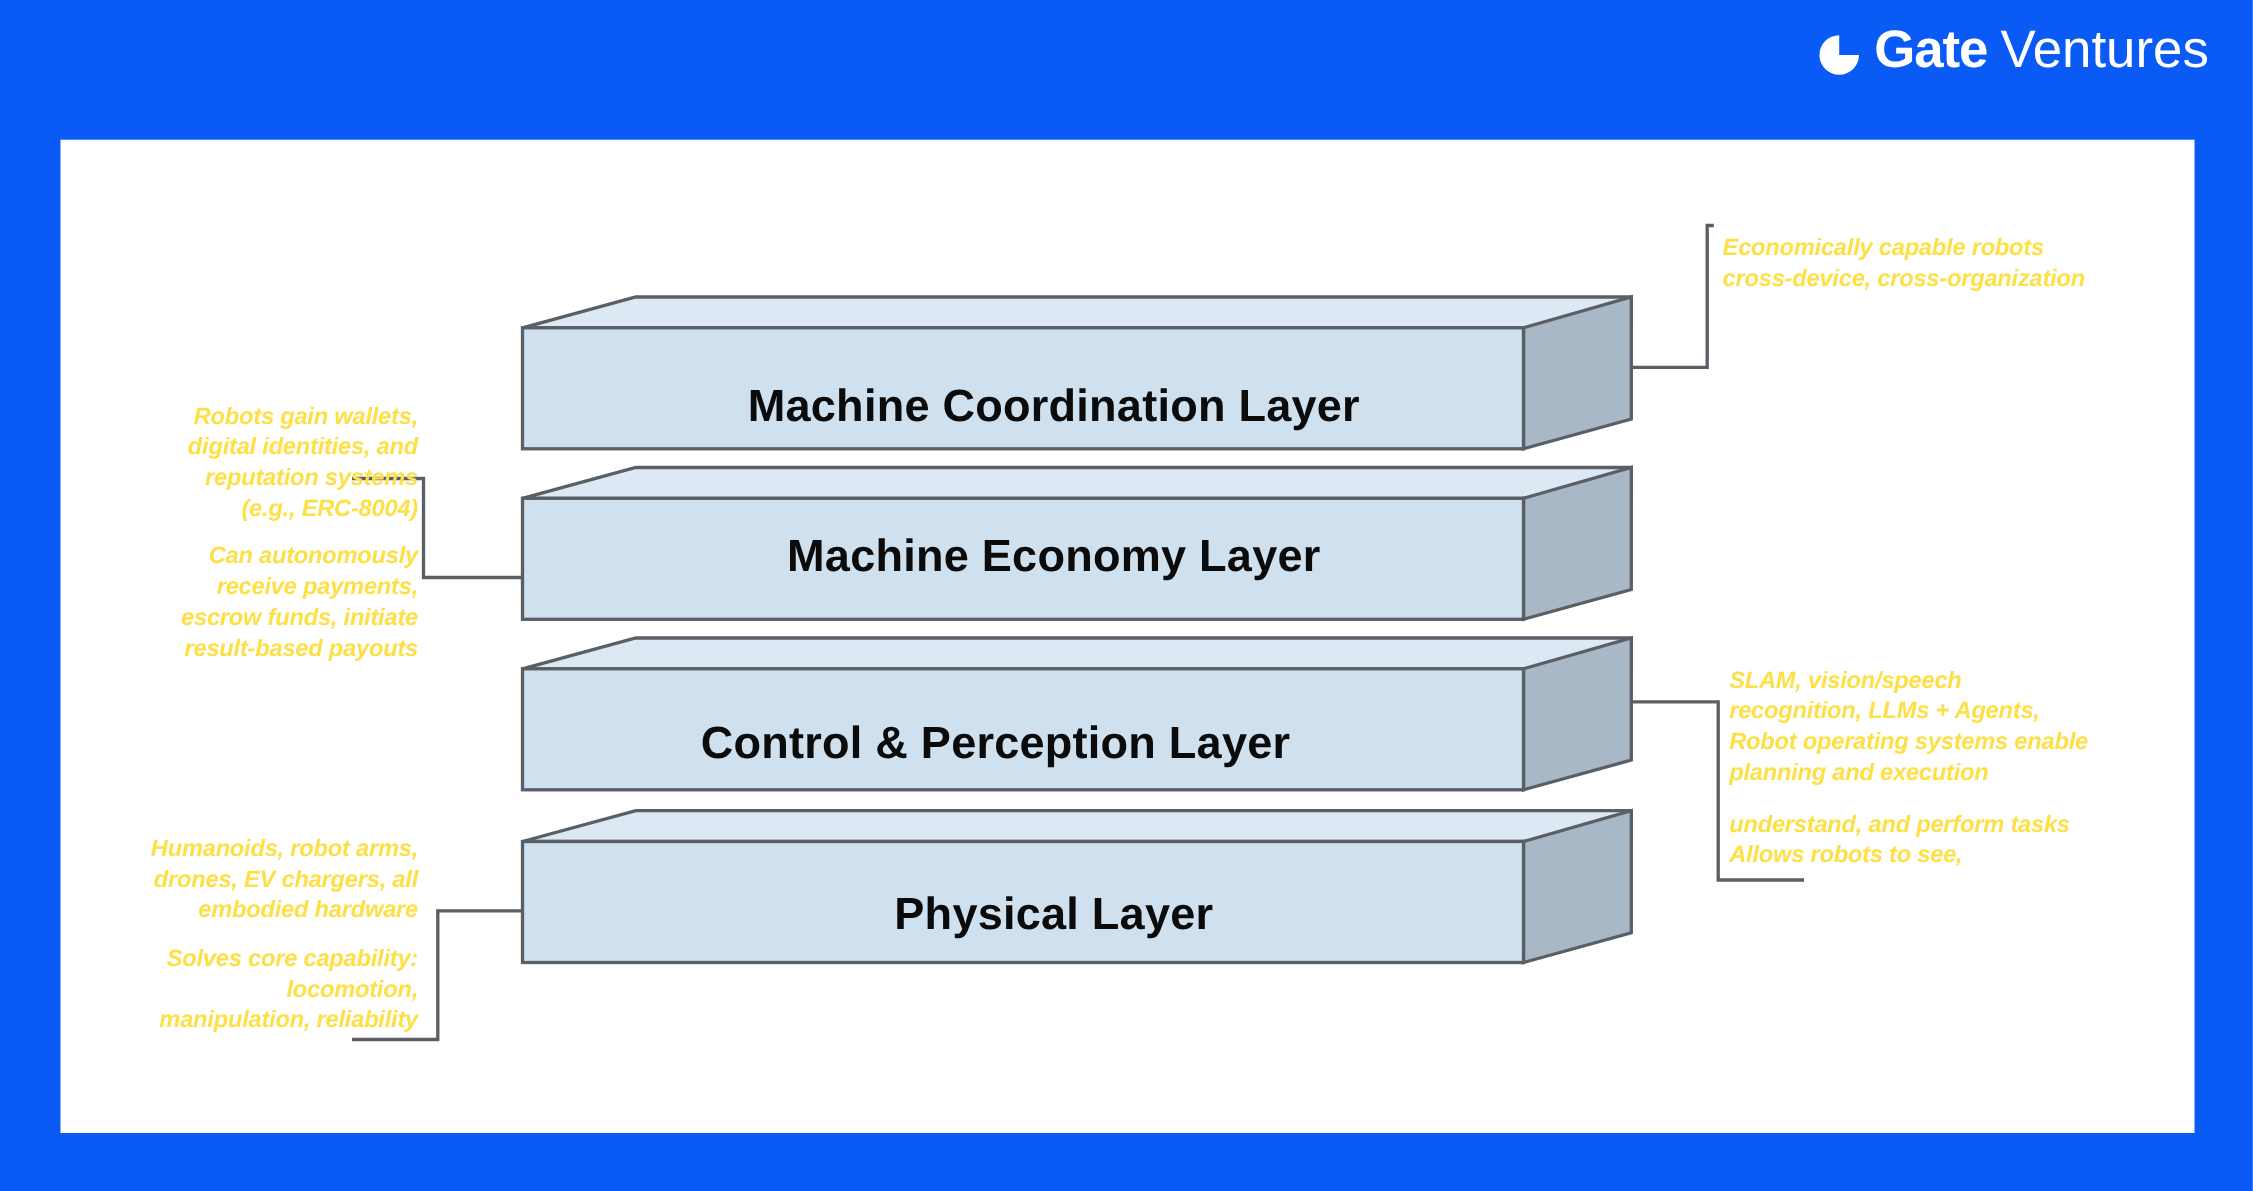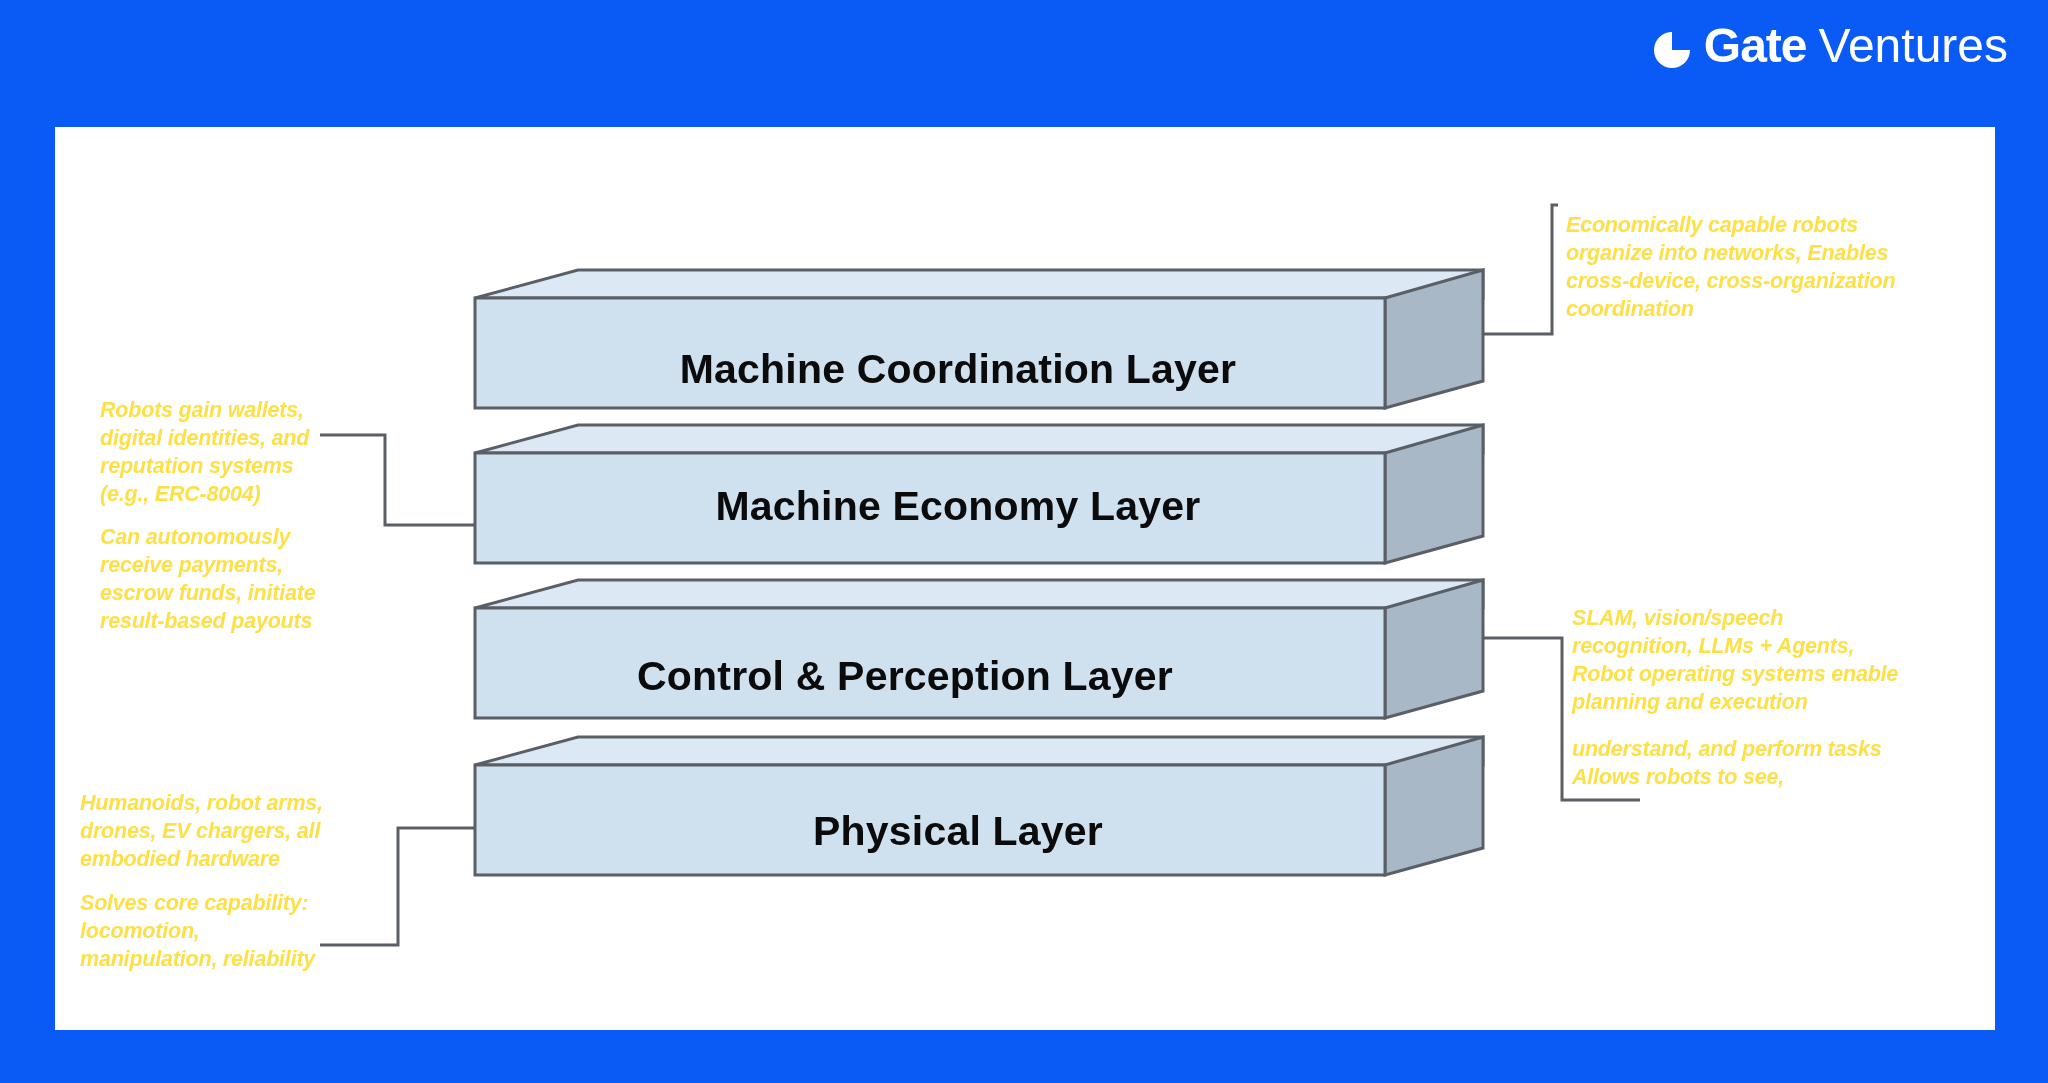--- a/index.html
+++ b/index.html
@@ -48,21 +48,21 @@
   .note{
     position:absolute;
     font-size:21.5px;
     font-weight:700;
     font-style:italic;
     line-height:1.30;
     color:#fde047;
     letter-spacing:-.2px;
   }
   .note.right{text-align:left;}
-  .note.left{margin-top:32px;}
+  .note.left{text-align:right;}
 </style>
 </head>
 <body>
 
 <div id="brand">
   <span class="mark">
     <svg width="40" height="40" viewBox="0 0 40 40" aria-hidden="true">
       <path d="M20 2 A18 18 0 1 0 38 20 L20 20 Z" fill="#ffffff"></path>
       <circle cx="29.5" cy="10.5" r="5.2" fill="#0a5bf5"></circle>
     </svg>
@@ -117,23 +117,21 @@
   <div class="layer-title" style="left:958px; top:369px;">Machine Coordination Layer</div>
 
   <div class="layer-title" style="left:958px; top:506px;text-align:center;">Machine Economy Layer</div>
 
   <div class="layer-title" style="left:905px; top:676px;text-align:right;">Control &amp; Perception Layer</div>
 
   <div class="layer-title" style="left:958px; top:831px;">Physical Layer</div>
 
   <div class="note right" style="left:1566px; top:212px; width:400px;">
     <div>Economically capable robots</div>
-    <div>organize into networks, Enables</div>
     <div>cross-device, cross-organization</div>
-    <div>coordination</div>
   </div>
 
   <div class="note left" style="left:100px; top:365px; width:280px;">
     <div>Robots gain wallets,</div>
     <div>digital identities, and</div>
     <div>reputation systems</div>
     <div>(e.g., ERC-8004)</div>
   </div>
 
   <div class="note left" style="left:100px; top:492px; width:280px;">

